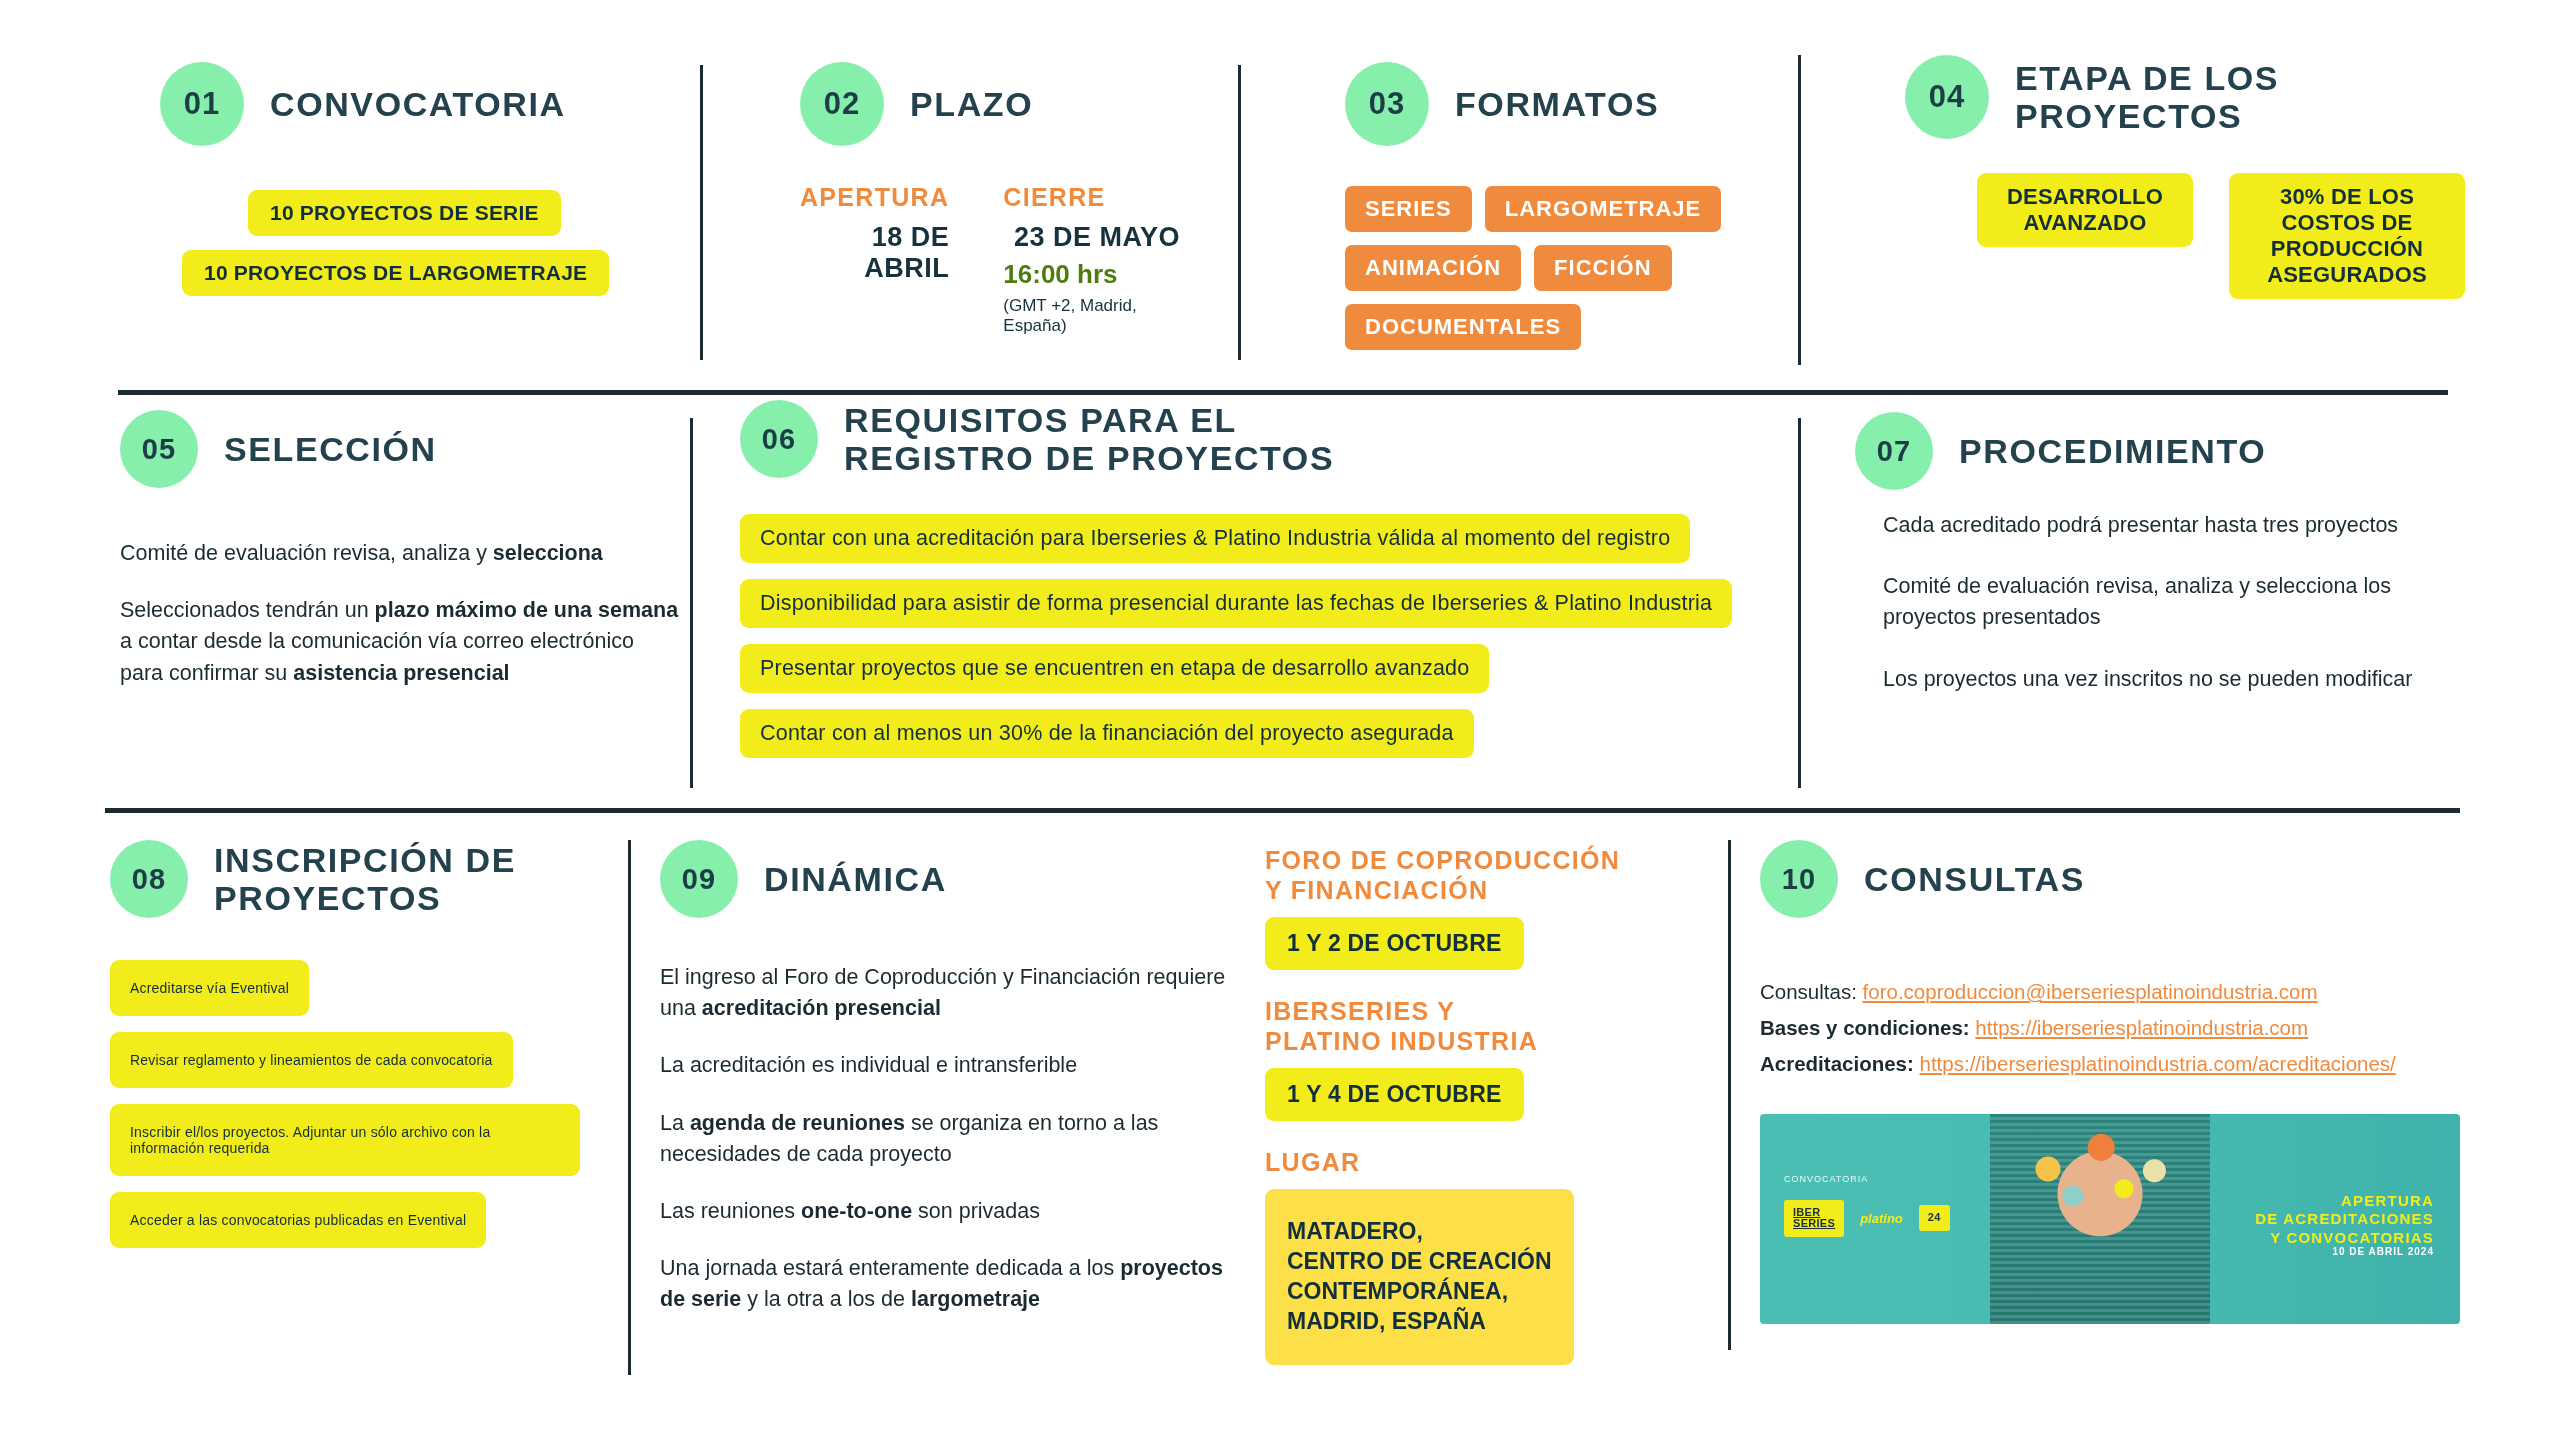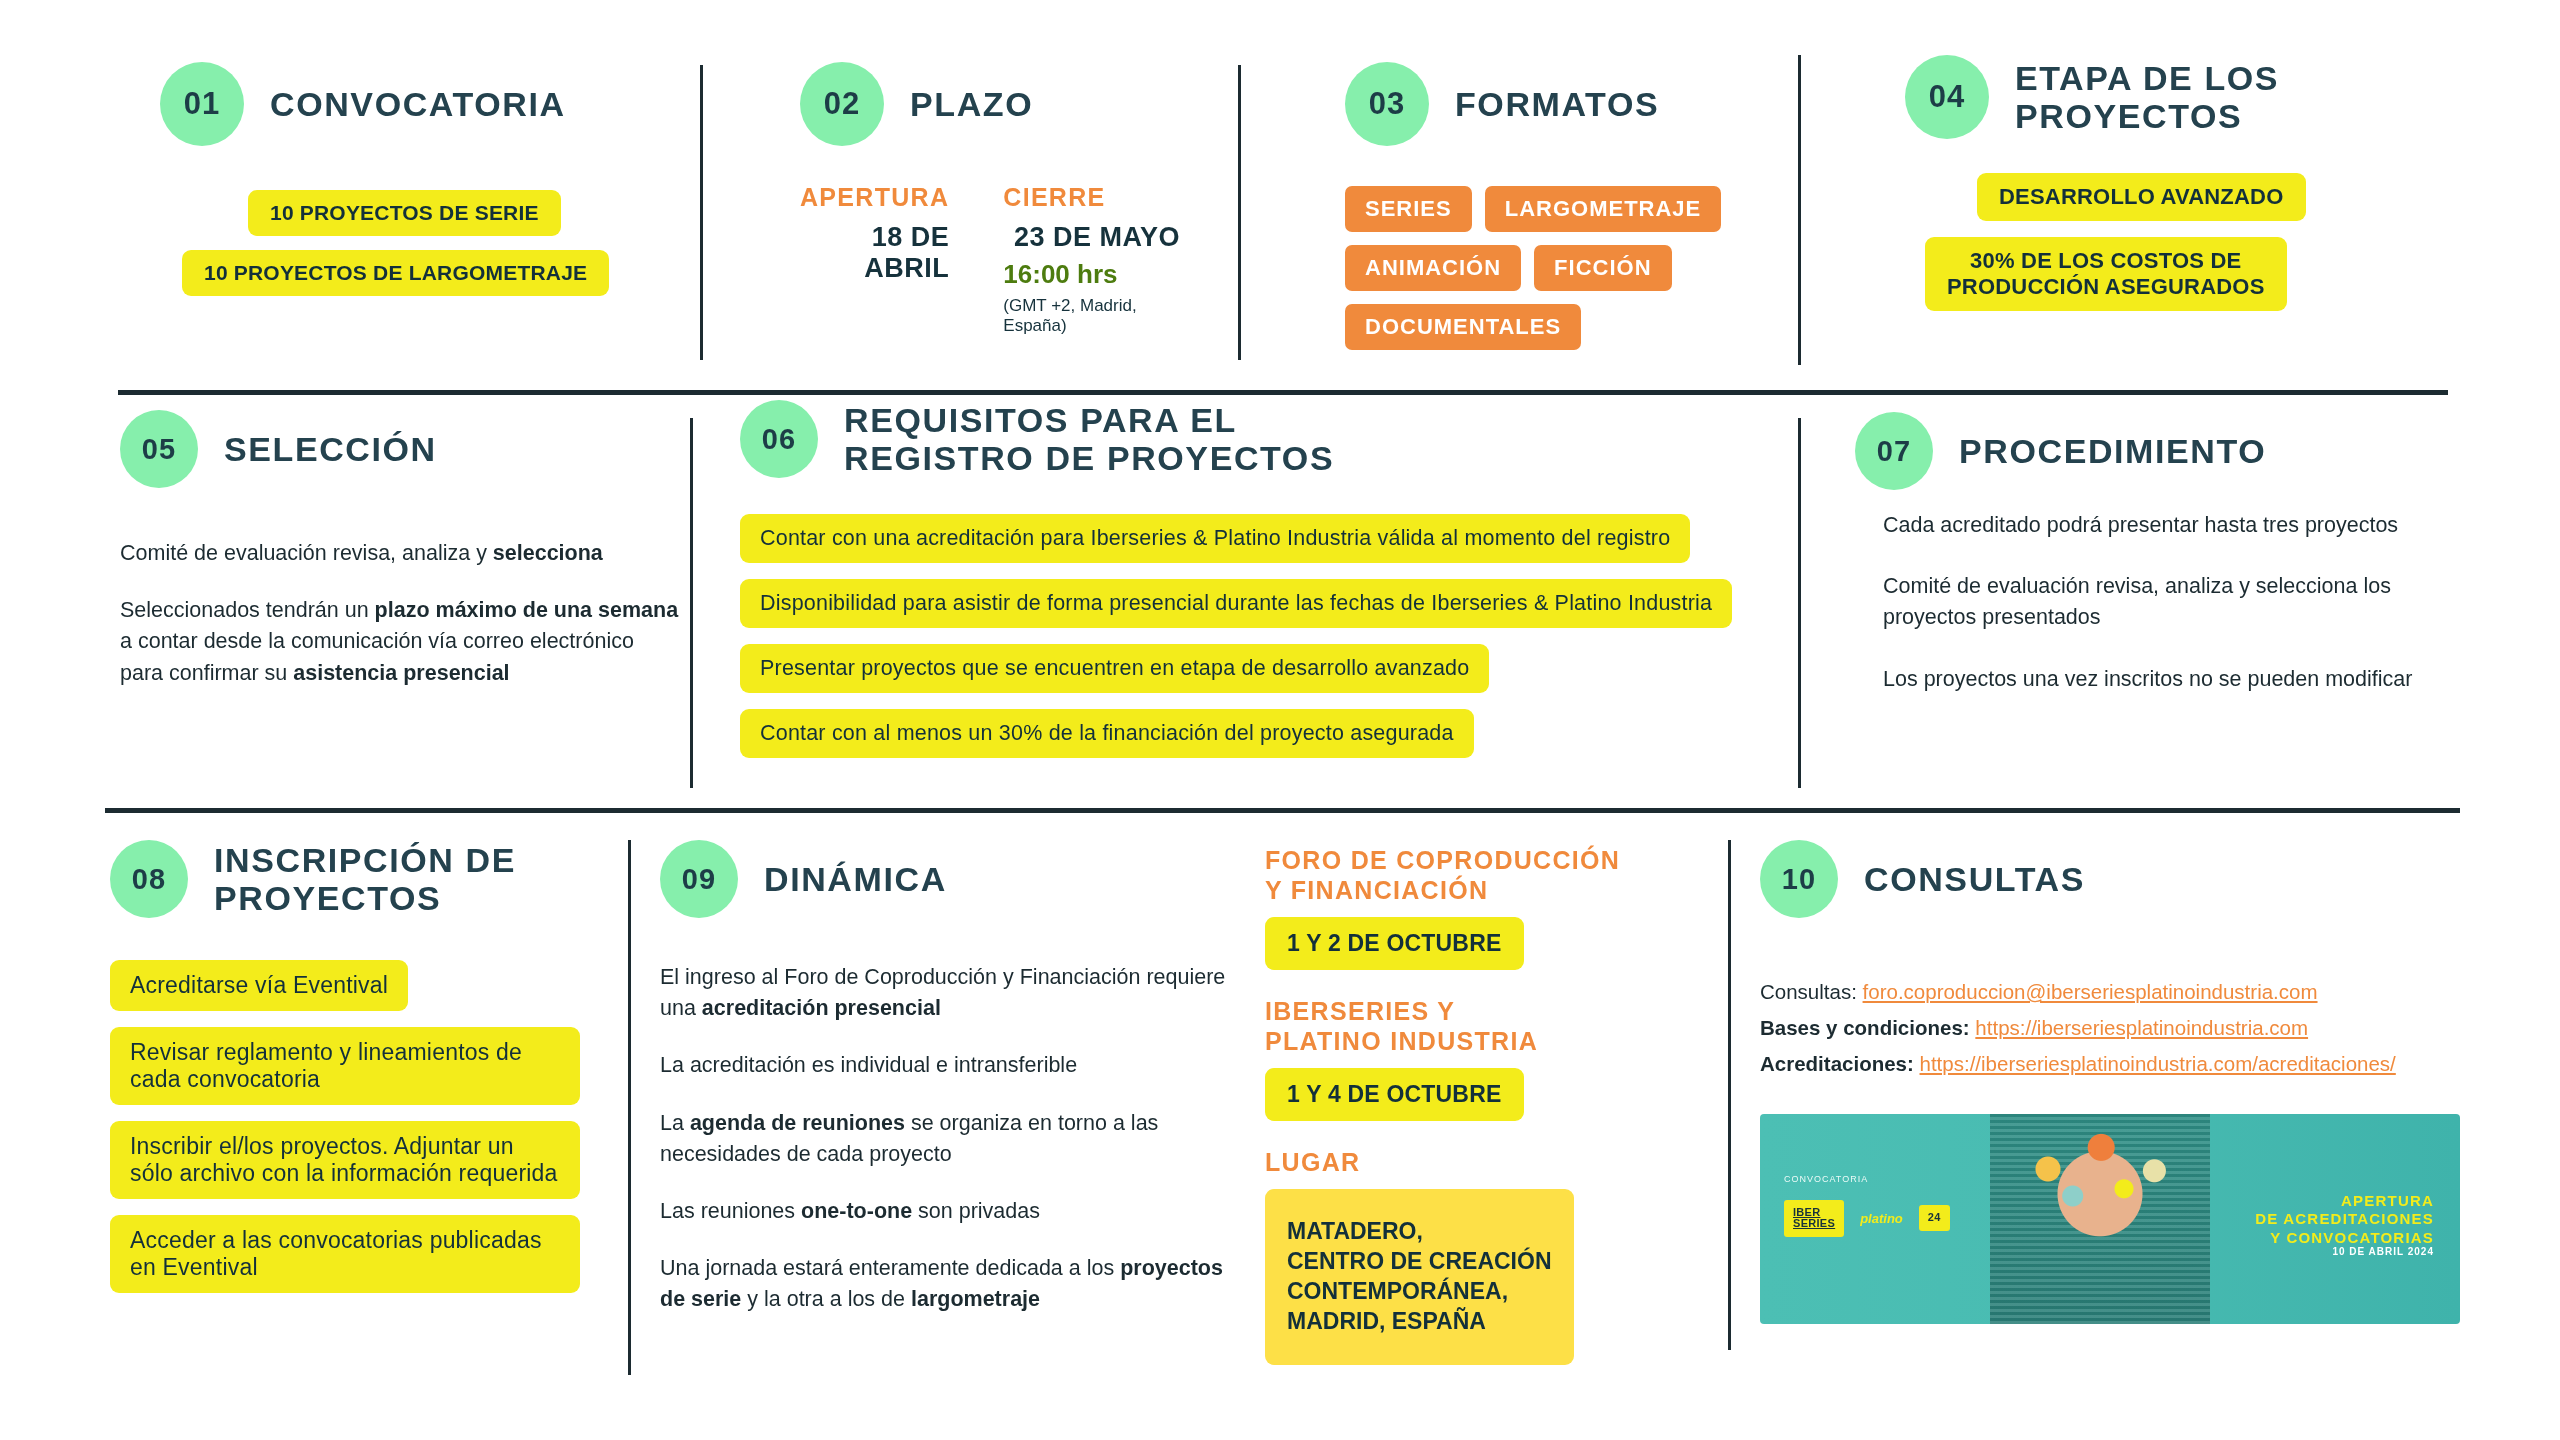--- a/index.html
+++ b/index.html
@@ -99,40 +99,40 @@
   .plazo-col .date {
     color: #16323c; font-size: 27px; font-weight: 700; margin-top: 10px; letter-spacing: .5px; text-align: right;
   }
   .plazo-col .time { color: #4d7c0f; font-size: 26px; font-weight: 700; margin-top: 6px; }
   .plazo-col .tz { color: #16323c; font-size: 17px; margin-top: 6px; }
 
   #block03 { position: absolute; left: 1345px; top: 62px; width: 500px; }
   #block03 .tags { margin-top: 40px; display: flex; flex-wrap: wrap; gap: 13px; width: 480px; }
 
   #block04 { position: absolute; left: 1905px; top: 55px; width: 560px; }
-  #block04 .tags { margin-top: 34px; display: flex; flex-direction: column; gap: 16px; align-items: flex-start; }
+  #block04 .tags { margin-top: 34px; display: flex; flex-direction: row; gap: 16px; align-items: flex-start; }
   #block04 .yellow { font-size: 22px; text-align: center; }
 
   
   #block05 { position: absolute; left: 120px; top: 410px; width: 560px; }
   #block05 .txt { margin-top: 50px; }
   #block05 .txt p { margin: 0 0 26px 0; }
 
   #block06 { position: absolute; left: 740px; top: 400px; width: 1070px; }
   #block06 .list { margin-top: 36px; display: flex; flex-direction: column; gap: 16px; align-items: flex-start; }
   #block06 .yellow { font-size: 21.5px; font-weight: 400; padding: 12px 20px; }
 
   #block07 { position: absolute; left: 1855px; top: 412px; width: 620px; }
   #block07 .txt { margin-top: 52px; }
   #block07 .txt p { margin: 0 0 30px 0; }
 
   
   #block08 { position: absolute; left: 110px; top: 840px; width: 560px; }
   #block08 .list { margin-top: 42px; display: flex; flex-direction: column; gap: 16px; align-items: flex-start; }
-  #block08 .yellow { font-weight: 400; font-size: 23px; padding: 12px 20px; max-width: 470px; }
+  #block08 .yellow { font-weight: 400; font-size: 14px; padding: 20px 20px; max-width: 470px; }
 
   #block09 { position: absolute; left: 660px; top: 840px; width: 580px; }
   #block09 .txt { margin-top: 44px; }
   #block09 .txt p { margin: 0 0 26px 0; }
 
   #block09b { position: absolute; left: 1265px; top: 845px; width: 420px; }
   #block09b .grp { margin-bottom: 26px; }
   #block09b .yellow { font-size: 23px; padding: 13px 22px; margin-top: 12px; }
   #block09b .addr {
     background: #fde047; border-radius: 9px; padding: 28px 22px;

